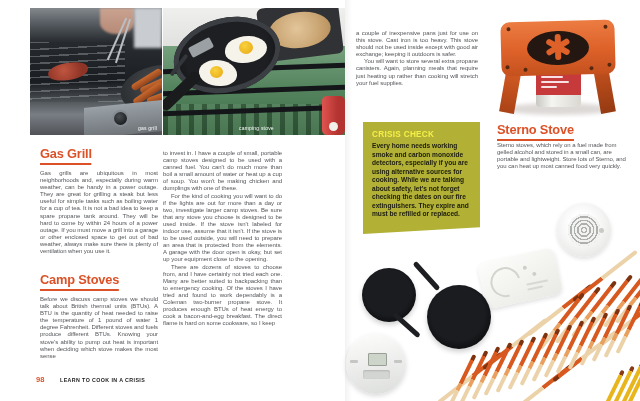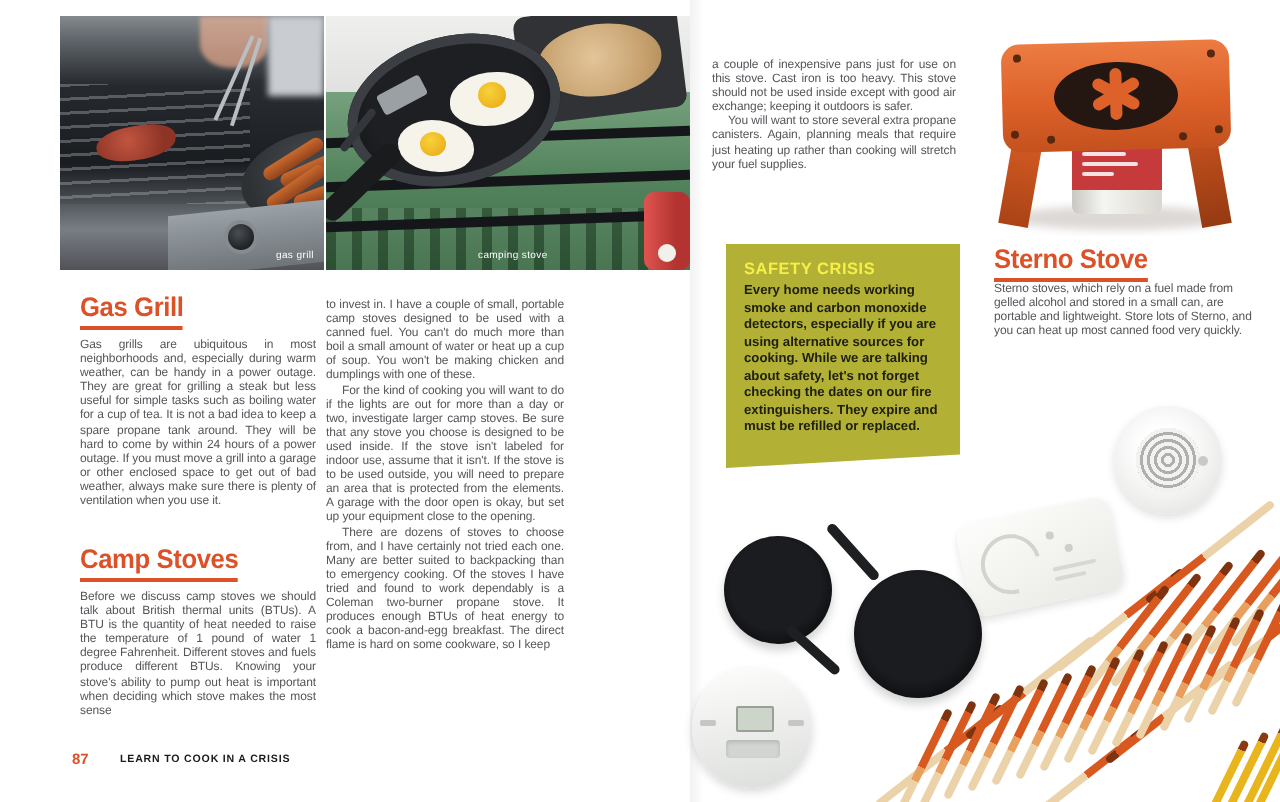--- a/index.html
+++ b/index.html
@@ -158,32 +158,32 @@
   <div class="body-col" style="left:40px;top:296px;width:118px;">
     <p>Before we discuss camp stoves we should talk about British thermal units (BTUs). A BTU is the quantity of heat needed to raise the temperature of 1 pound of water 1 degree Fahrenheit. Different stoves and fuels produce different BTUs. Knowing your stove's ability to pump out heat is important when deciding which stove makes the most sense</p>
   </div>
 
   <div class="body-col" style="left:163px;top:150px;width:119px;">
     <p>to invest in. I have a couple of small, portable camp stoves designed to be used with a canned fuel. You can't do much more than boil a small amount of water or heat up a cup of soup. You won't be making chicken and dumplings with one of these.</p>
     <p class="ind">For the kind of cooking you will want to do if the lights are out for more than a day or two, investigate larger camp stoves. Be sure that any stove you choose is designed to be used inside. If the stove isn't labeled for indoor use, assume that it isn't. If the stove is to be used outside, you will need to prepare an area that is protected from the elements. A garage with the door open is okay, but set up your equipment close to the opening.</p>
     <p class="ind">There are dozens of stoves to choose from, and I have certainly not tried each one. Many are better suited to backpacking than to emergency cooking. Of the stoves I have tried and found to work dependably is a Coleman two-burner propane stove. It produces enough BTUs of heat energy to cook a bacon-and-egg breakfast. The direct flame is hard on some cookware, so I keep</p>
   </div>
 
-  <span class="pagenum">87</span>
+  <span class="pagenum">98</span>
   <span class="foot">LEARN TO COOK IN A CRISIS</span>
 
   <div class="gutter"></div>
 
   <div class="body-col" style="left:356px;top:30px;width:122px;">
     <p>a couple of inexpensive pans just for use on this stove. Cast iron is too heavy. This stove should not be used inside except with good air exchange; keeping it outdoors is safer.</p>
     <p class="ind">You will want to store several extra propane canisters. Again, planning meals that require just heating up rather than cooking will stretch your fuel supplies.</p>
   </div>
 
   <div class="safety">
-    <p class="t">SAFETY CRISIS</p>
+    <p class="t">CRISIS CHECK</p>
     <p class="b">Every home needs working smoke and carbon monoxide detectors, especially if you are using alternative sources for cooking. While we are talking about safety, let's not forget checking the dates on our fire extinguishers. They expire and must be refilled or replaced.</p>
   </div>
 
   <div class="photo" id="photo-sterno">
     <div class="st-shadow"></div>
     <div class="st-leg" style="left:16px;top:62px;transform:rotate(10deg);"></div>
     <div class="st-leg" style="left:110px;top:62px;transform:rotate(-10deg);background:linear-gradient(180deg,#c4511e,#953a12);"></div>
     <div class="st-can">
       <div class="st-label">
         <div class="st-label-line" style="left:5px;top:5px;width:22px;"></div>

